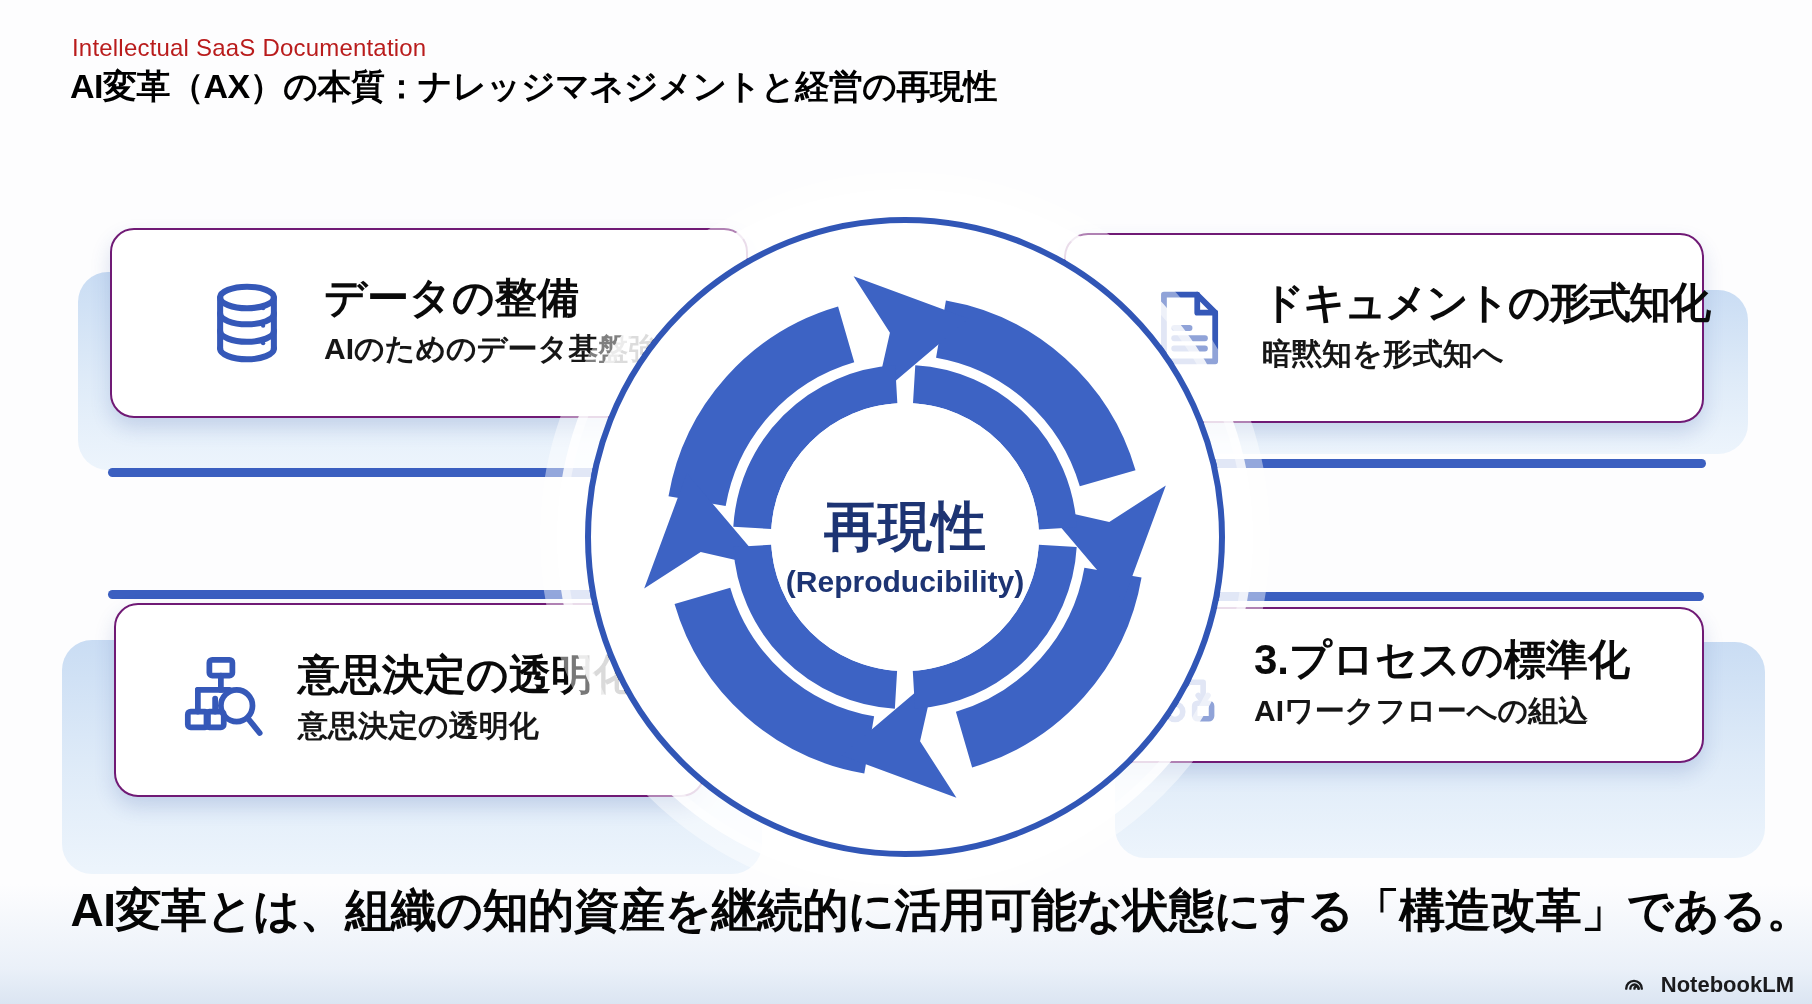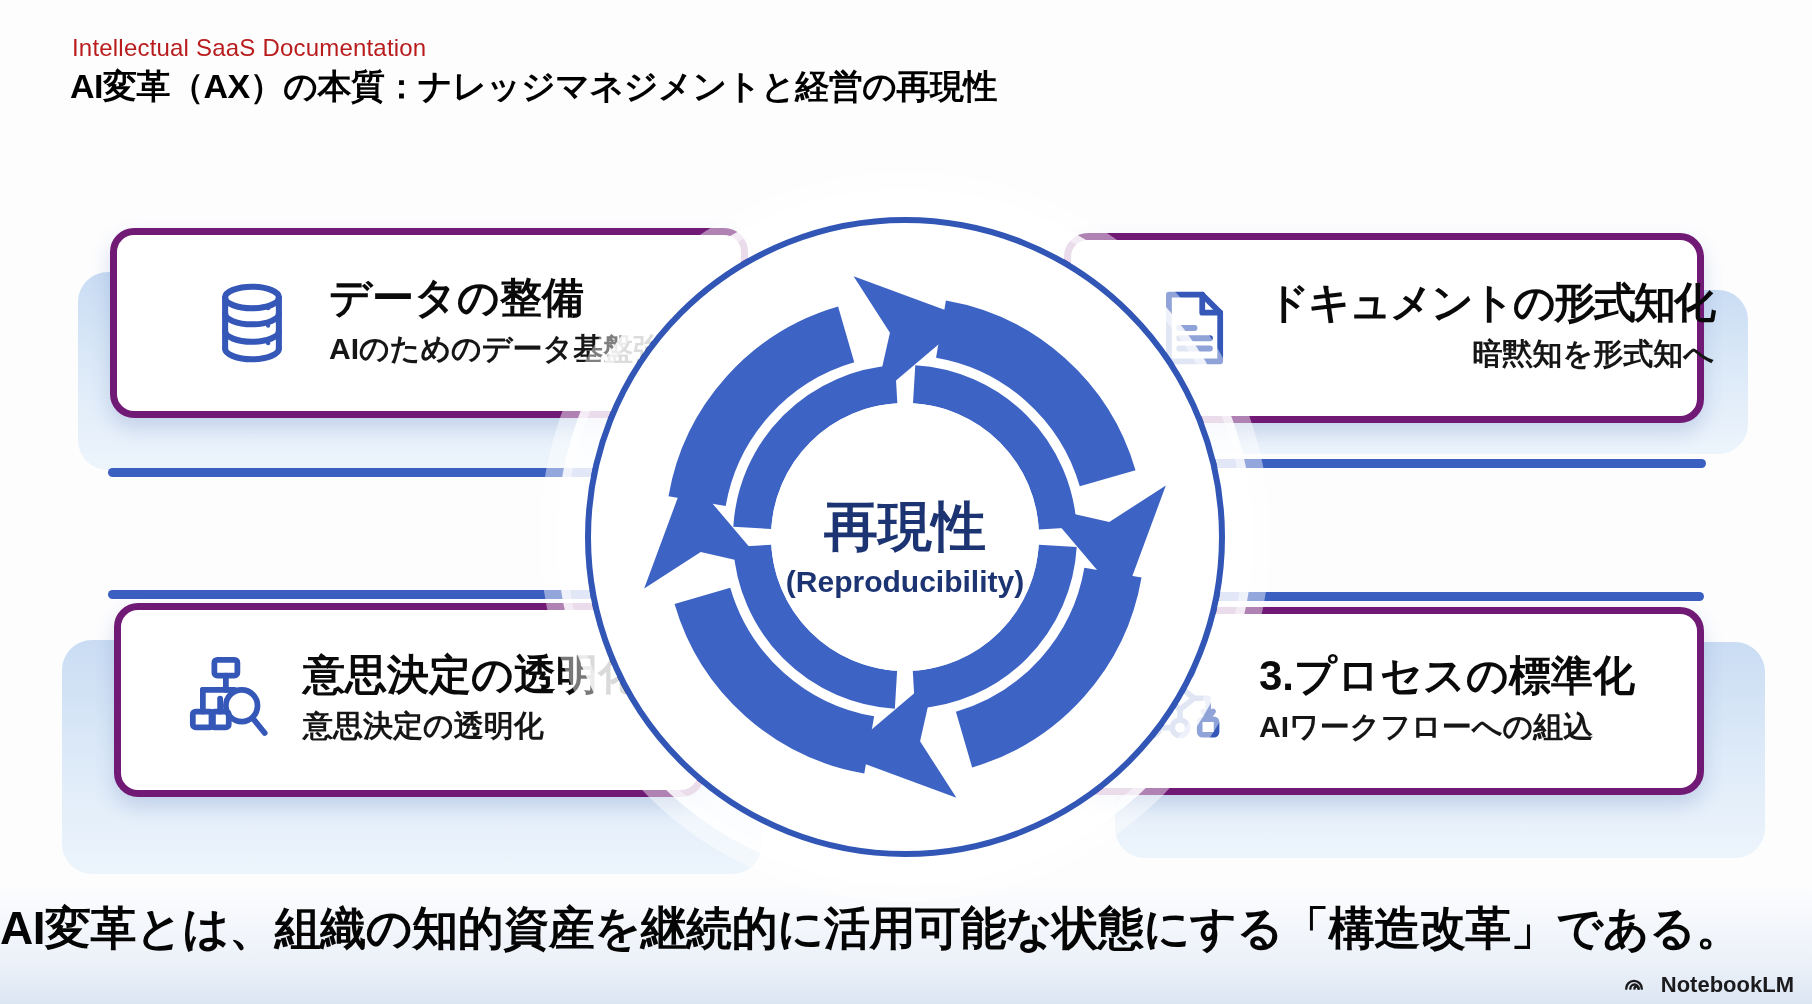--- a/index.html
+++ b/index.html
@@ -19,31 +19,31 @@
   .main-title{
     position:absolute;left:70px;top:64px;font-size:34px;font-weight:800;color:#000;letter-spacing:-.5px;white-space:nowrap;
   }
   .echo{
     position:absolute;border-radius:30px;
     background:linear-gradient(180deg,#c7dbf3 0%,#ddeaf8 55%,#ecf4fc 100%);
     opacity:.95;
   }
   .accent-line{position:absolute;height:9px;border-radius:5px;background:#3b5fc0;}
   .card{
-    position:absolute;background:#fff;border:7px solid #701a75;border-radius:24px;
+    position:absolute;background:#fff;border:2px solid #701a75;border-radius:24px;
     box-shadow:0 10px 20px rgba(46,78,160,.18);
     display:flex;align-items:center;gap:34px;box-sizing:border-box;
   }
   .card .icon-wrap{flex:0 0 auto;display:flex;align-items:center;justify-content:center;}
   .card .txt{display:flex;flex-direction:column;gap:8px;}
   .card-title{font-size:42px;font-weight:800;color:#0a0a0a;line-height:1.05;white-space:nowrap;}
   .card-sub{font-size:30px;font-weight:600;color:#161616;white-space:nowrap;}
   .cycle-svg{position:absolute;left:0;top:0;pointer-events:none;}
   .statement{
-    position:absolute;left:0;right:0;top:898px;text-align:left;
+    position:absolute;left:0;right:0;top:880px;text-align:right;
     font-size:46px;font-weight:800;color:#050505;letter-spacing:-.5px;white-space:nowrap;
   }
   .brand{
     position:absolute;right:18px;bottom:6px;display:flex;align-items:center;gap:16px;
     font-size:22px;font-weight:700;color:#1b1b1d;
   }
 </style>
 </head>
 <body>
 
@@ -77,21 +77,21 @@
         <circle cx="44" cy="34" r="1.6" fill="#3558b8" stroke="none"></circle>
         <circle cx="44" cy="47" r="1.6" fill="#3558b8" stroke="none"></circle>
       </svg>
     </span>
     <span class="txt">
       <span class="card-title">データの整備</span>
       <span class="card-sub">AIのためのデータ基盤強化</span>
     </span>
   </div>
 
-  <div class="card" style="left:1064px;top:233px;width:640px;height:190px;padding-left:80px;text-align:right;">
+  <div class="card" style="left:1064px;top:233px;width:640px;height:190px;padding-left:80px;">
     <span class="icon-wrap">
       <svg width="82" height="82" viewBox="0 0 64 64" fill="none" stroke="#3558b8" stroke-width="4.5" stroke-linecap="round" stroke-linejoin="round">
         <path d="M14 6 H40 L54 20 V58 H14 Z"></path>
         <path d="M40 6 V20 H54"></path>
         <path d="M22 32 H34"></path>
         <path d="M22 40 H46"></path>
         <path d="M22 48 H46"></path>
       </svg>
     </span>
     <span class="txt">
@@ -113,21 +113,21 @@
         <circle cx="45" cy="36" r="11"></circle>
         <path d="M53 45 L61 55"></path>
       </svg>
     </span>
     <span class="txt">
       <span class="card-title">意思決定の透明化</span>
       <span class="card-sub">意思決定の透明化</span>
     </span>
   </div>
 
-  <div class="card" style="left:1076px;top:607px;width:628px;height:188px;padding-left:52px;">
+  <div class="card" style="left:1076px;top:607px;width:628px;height:156px;padding-left:52px;">
     <span class="icon-wrap">
       <svg width="90" height="90" viewBox="0 0 64 64" fill="none" stroke="#3558b8" stroke-width="4" stroke-linecap="round" stroke-linejoin="round">
         <rect x="24" y="3" width="17" height="11" rx="2"></rect>
         <path d="M32 14 V20"></path>
         <path d="M28.5 18 L32 22.5 L35.5 18" fill="none"></path>
         <path d="M32 22 L42 30 L32 38 L22 30 Z"></path>
         <path d="M22 30 H12 V45"></path>
         <circle cx="12" cy="51" r="5.5"></circle>
         <path d="M32 38 V45"></path>
         <circle cx="32" cy="51" r="5.5"></circle>

